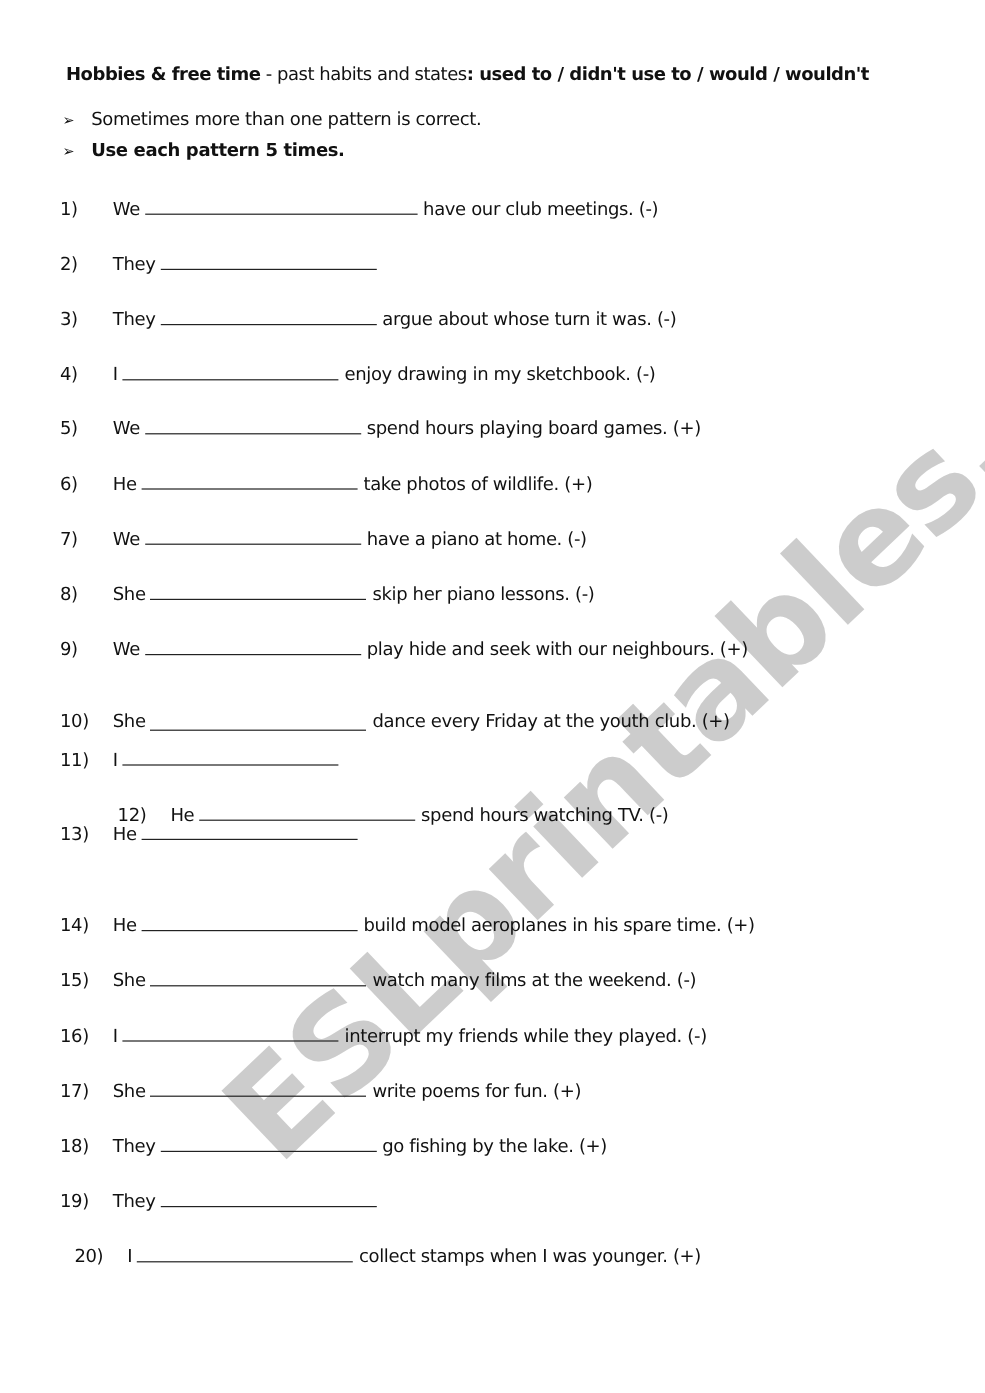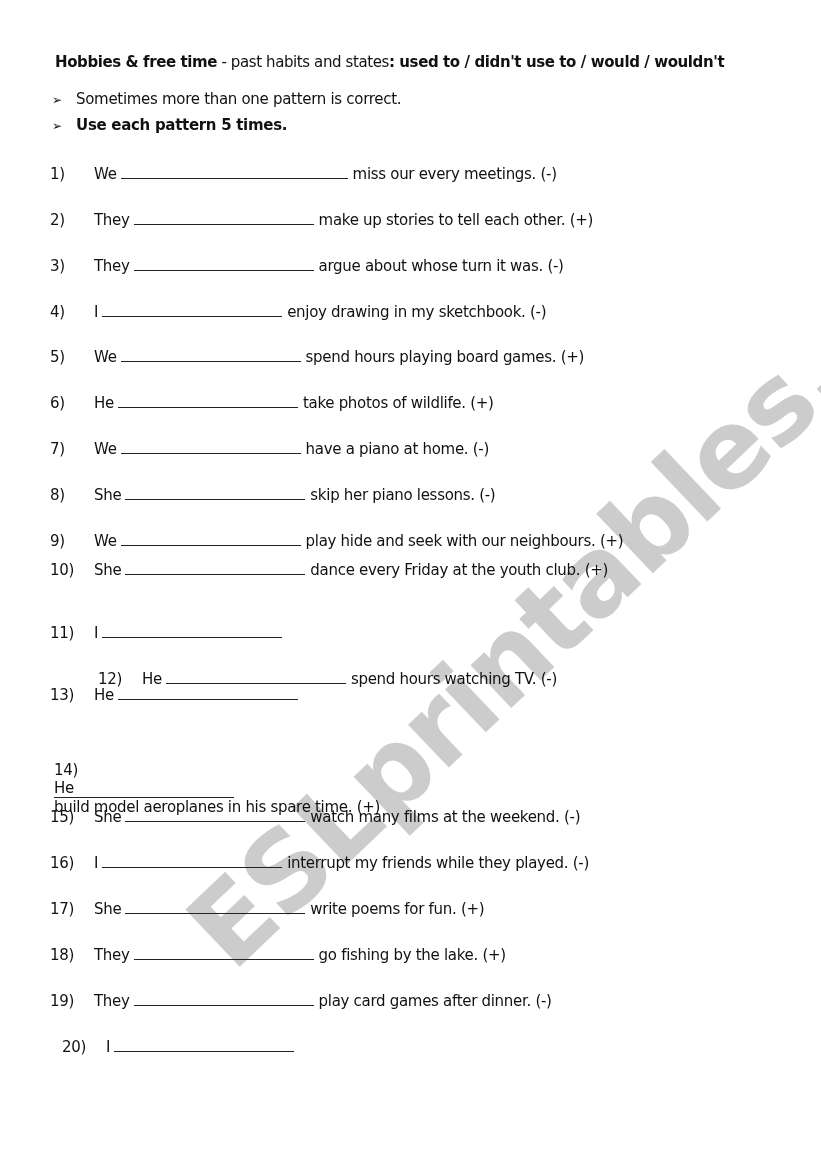--- a/index.html
+++ b/index.html
@@ -56,27 +56,26 @@
   <div class="instr" style="top:116px;font-weight:bold;">
     <span class="arrow">➢</span><span>Use each pattern 5 times.</span>
   </div>
 
   <div id="exercise-list">
 
     <div class="item" style="top:164px;">
         <span class="num">1)</span>
         <span class="subj">We</span>
         <span class="blank" style="width:227px"></span>
-        <span class="rest">miss our every meetings. (-)</span>
+        <span class="rest">have our club meetings. (-)</span>
       </div>
     <div class="item" style="top:210px;">
         <span class="num">2)</span>
         <span class="subj">They</span>
         <span class="blank" style="width:180px"></span>
-        <span class="rest">make up stories to tell each other. (+)</span>
       </div>
     <div class="item" style="top:256px;">
         <span class="num">3)</span>
         <span class="subj">They</span>
         <span class="blank" style="width:180px"></span>
         <span class="rest">argue about whose turn it was. (-)</span>
       </div>
     <div class="item" style="top:302px;">
         <span class="num">4)</span>
         <span class="subj">I</span>
@@ -106,21 +105,21 @@
         <span class="subj">She</span>
         <span class="blank" style="width:180px"></span>
         <span class="rest">skip her piano lessons. (-)</span>
       </div>
     <div class="item" style="top:531px;">
         <span class="num">9)</span>
         <span class="subj">We</span>
         <span class="blank" style="width:180px"></span>
         <span class="rest">play hide and seek with our neighbours. (+)</span>
       </div>
-    <div class="item" style="top:560px;">
+    <div class="item" style="top:591px;align-items:center;">
         <span class="num">10)</span>
         <span class="subj">She</span>
         <span class="blank" style="width:180px"></span>
         <span class="rest">dance every Friday at the youth club. (+)</span>
       </div>
     <div class="item" style="top:623px;">
         <span class="num">11)</span>
         <span class="subj">I</span>
         <span class="blank" style="width:180px"></span>
       </div>
@@ -128,21 +127,21 @@
         <span class="num">12)</span>
         <span class="subj">He</span>
         <span class="blank" style="width:180px"></span>
         <span class="rest">spend hours watching TV. (-)</span>
       </div>
     <div class="item" style="top:685px;">
         <span class="num">13)</span>
         <span class="subj">He</span>
         <span class="blank" style="width:180px"></span>
       </div>
-    <div class="item" style="top:761px;flex-direction:column;">
+    <div class="item" style="top:761px;">
         <span class="num">14)</span>
         <span class="subj">He</span>
         <span class="blank" style="width:180px"></span>
         <span class="rest">build model aeroplanes in his spare time. (+)</span>
       </div>
     <div class="item" style="top:807px;">
         <span class="num">15)</span>
         <span class="subj">She</span>
         <span class="blank" style="width:180px"></span>
         <span class="rest">watch many films at the weekend. (-)</span>
@@ -162,21 +161,21 @@
     <div class="item" style="top:945px;justify-content:flex-end;">
         <span class="num">18)</span>
         <span class="subj">They</span>
         <span class="blank" style="width:180px"></span>
         <span class="rest">go fishing by the lake. (+)</span>
       </div>
     <div class="item" style="top:991px;">
         <span class="num">19)</span>
         <span class="subj">They</span>
         <span class="blank" style="width:180px"></span>
-        <span class="rest">play card games after dinner. (-)</span>
       </div>
     <div class="item" style="top:1037px;margin-left:12px;">
         <span class="num">20)</span>
         <span class="subj">I</span>
         <span class="blank" style="width:180px"></span>
+        <span class="rest">collect stamps when I was younger. (+)</span>
       </div>
   </div>
 </div>
 
 </body></html>

